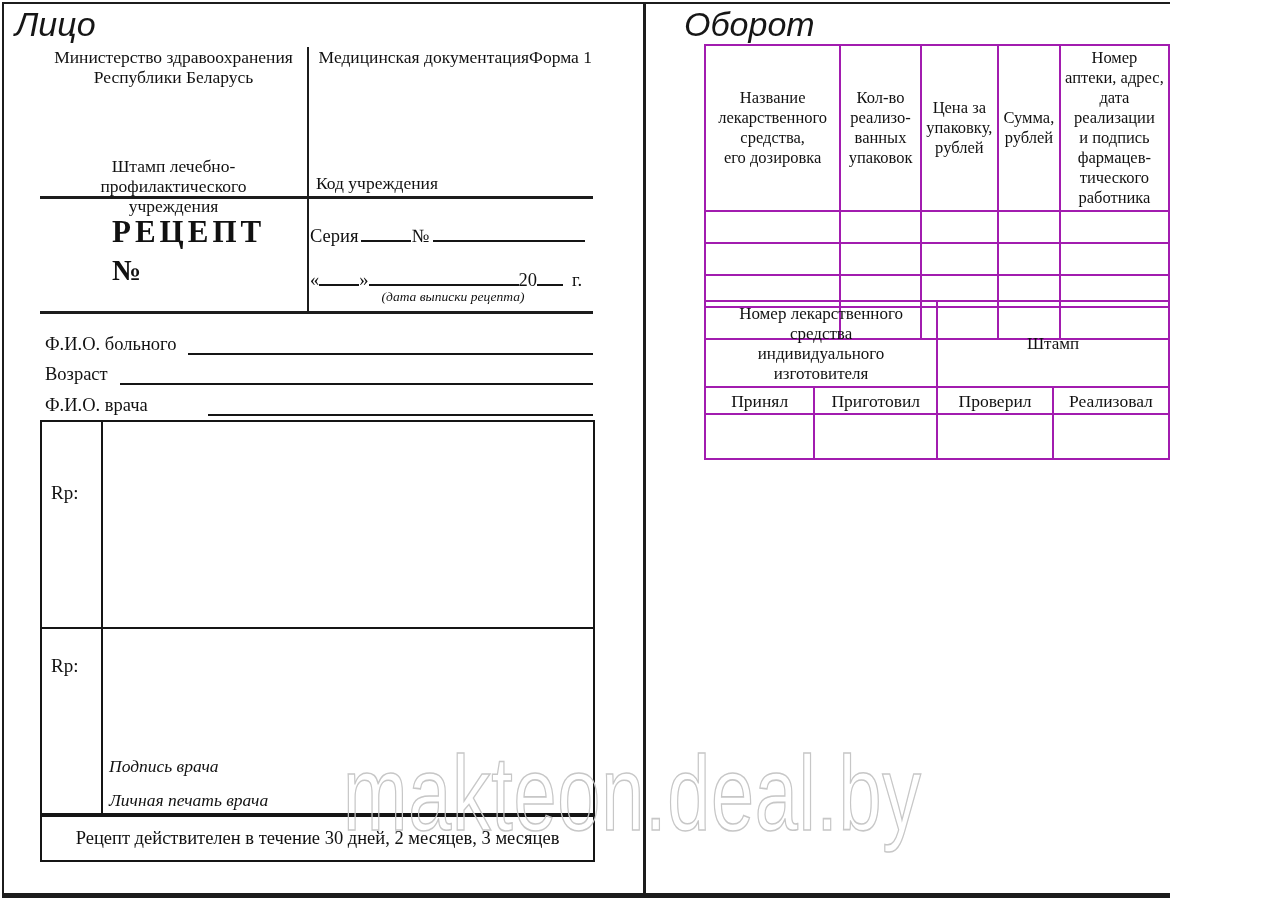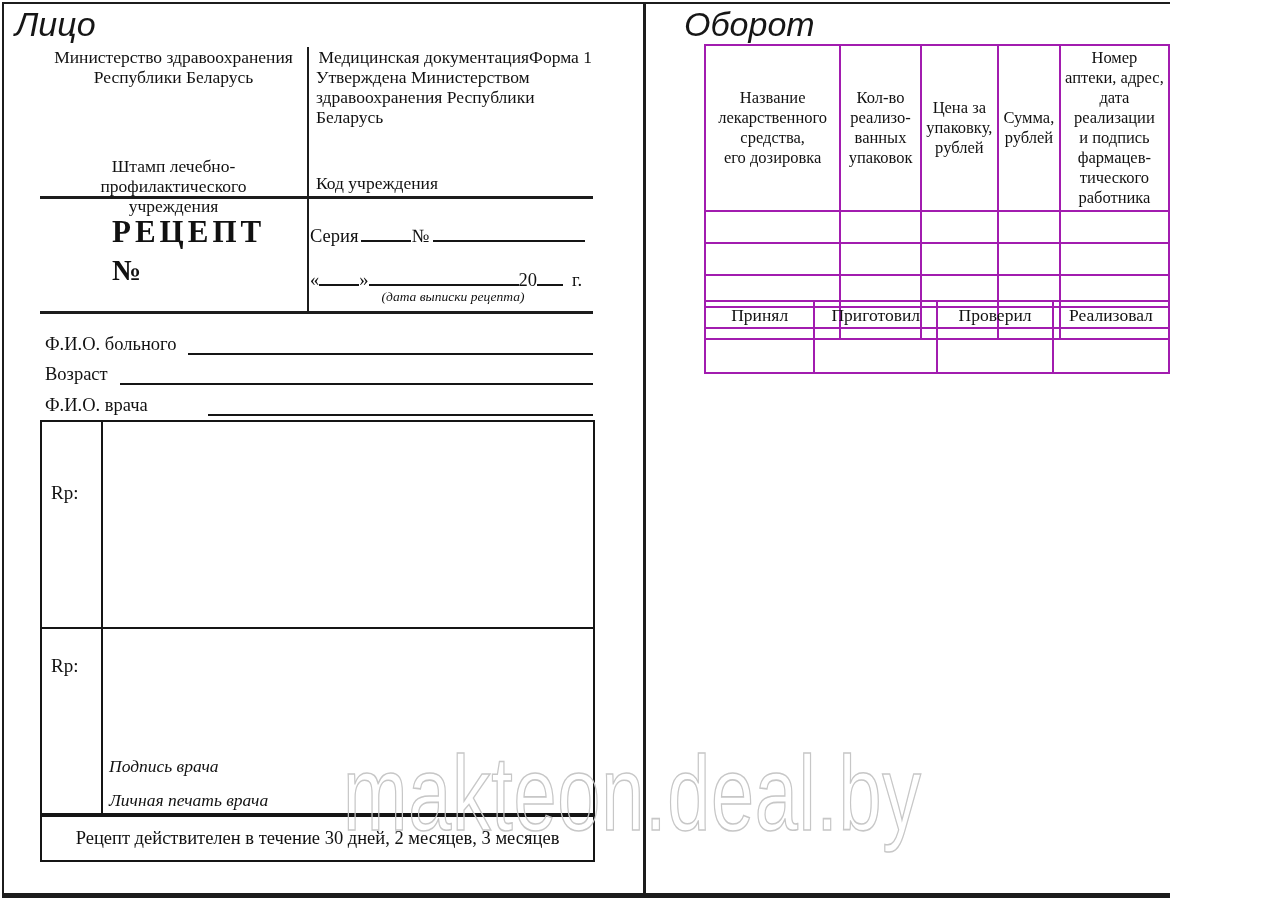--- a/index.html
+++ b/index.html
@@ -102,22 +102,20 @@
     <div class="abs pg-title front-title">Лицо</div>
 
     <div class="abs ministry pre">Министерство здравоохранения
 Республики Беларусь</div>
 
     <div class="abs doc-block">
       <div class="doc-line1">
         <span>Медицинская документация</span>
         <span>Форма 1</span>
       </div>
-      <div class="pre">Утверждена Министерством
-здравоохранения Республики Беларусь</div>
     </div>
 
     <div class="abs stamp-label pre">Штамп лечебно-профилактического
 учреждения</div>
     <div class="abs code-label">Код учреждения</div>
 
     <div class="abs header-vline"></div>
     <div class="abs hr1"></div>
 
     <div class="abs recipe-title">РЕЦЕПТ</div>
@@ -224,20 +222,25 @@
     </table>
 
     <table class="abs maker-table">
       <colgroup>
         <col style="width:138px">
           <col style="width:139px">
           <col style="width:138px">
           <col style="width:131px">
       </colgroup>
       <tbody>
+        <tr class="r1">
+          <td colspan="2" class="pre">Номер лекарственного средства
+индивидуального изготовителя</td>
+          <td colspan="2">Штамп</td>
+        </tr>
         <tr class="r2">
           <td>Принял</td>
           <td>Приготовил</td>
           <td>Проверил</td>
           <td>Реализовал</td>
         </tr>
         <tr class="r3">
           <td></td>
             <td></td>
           <td></td>

